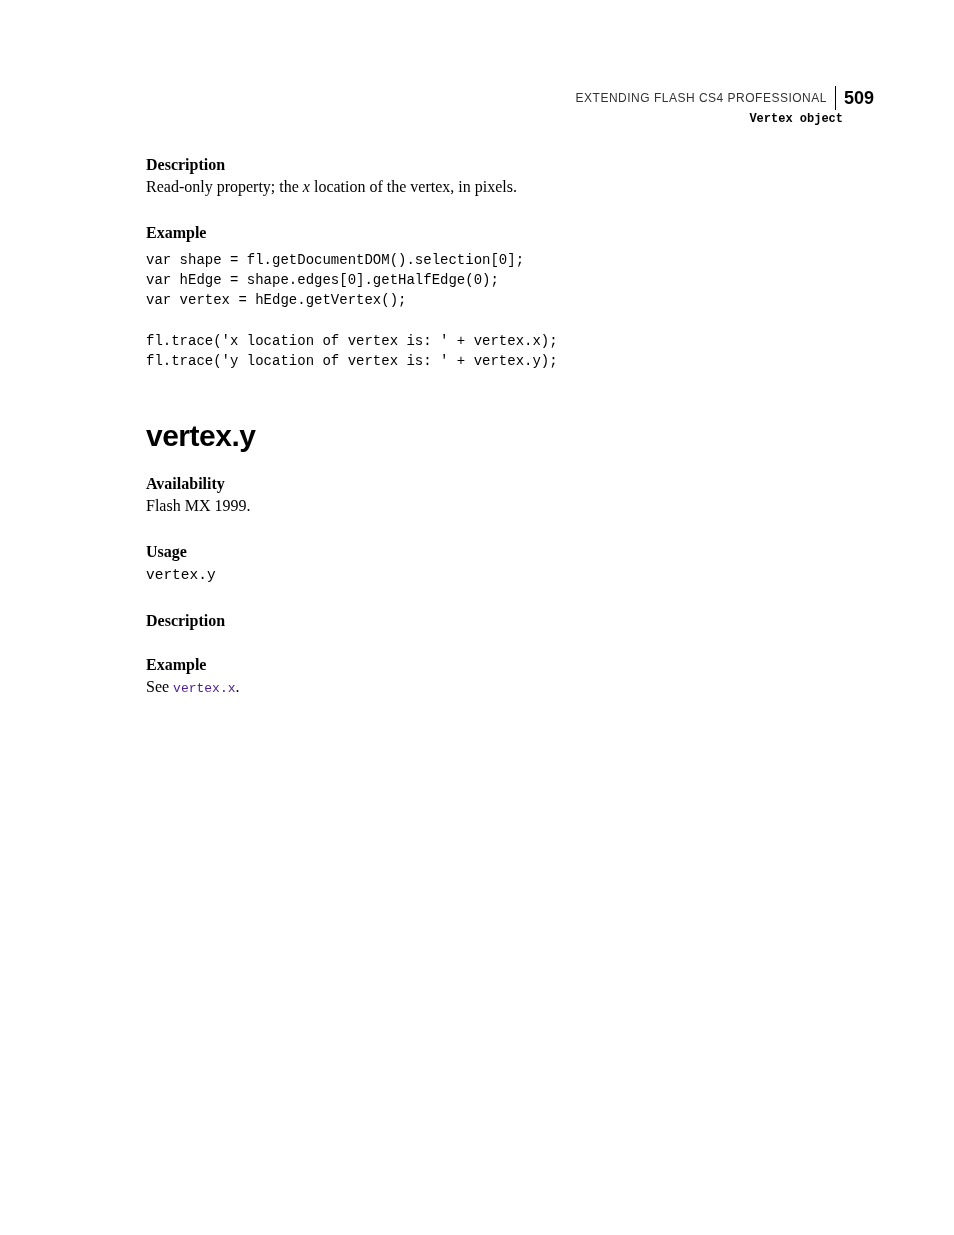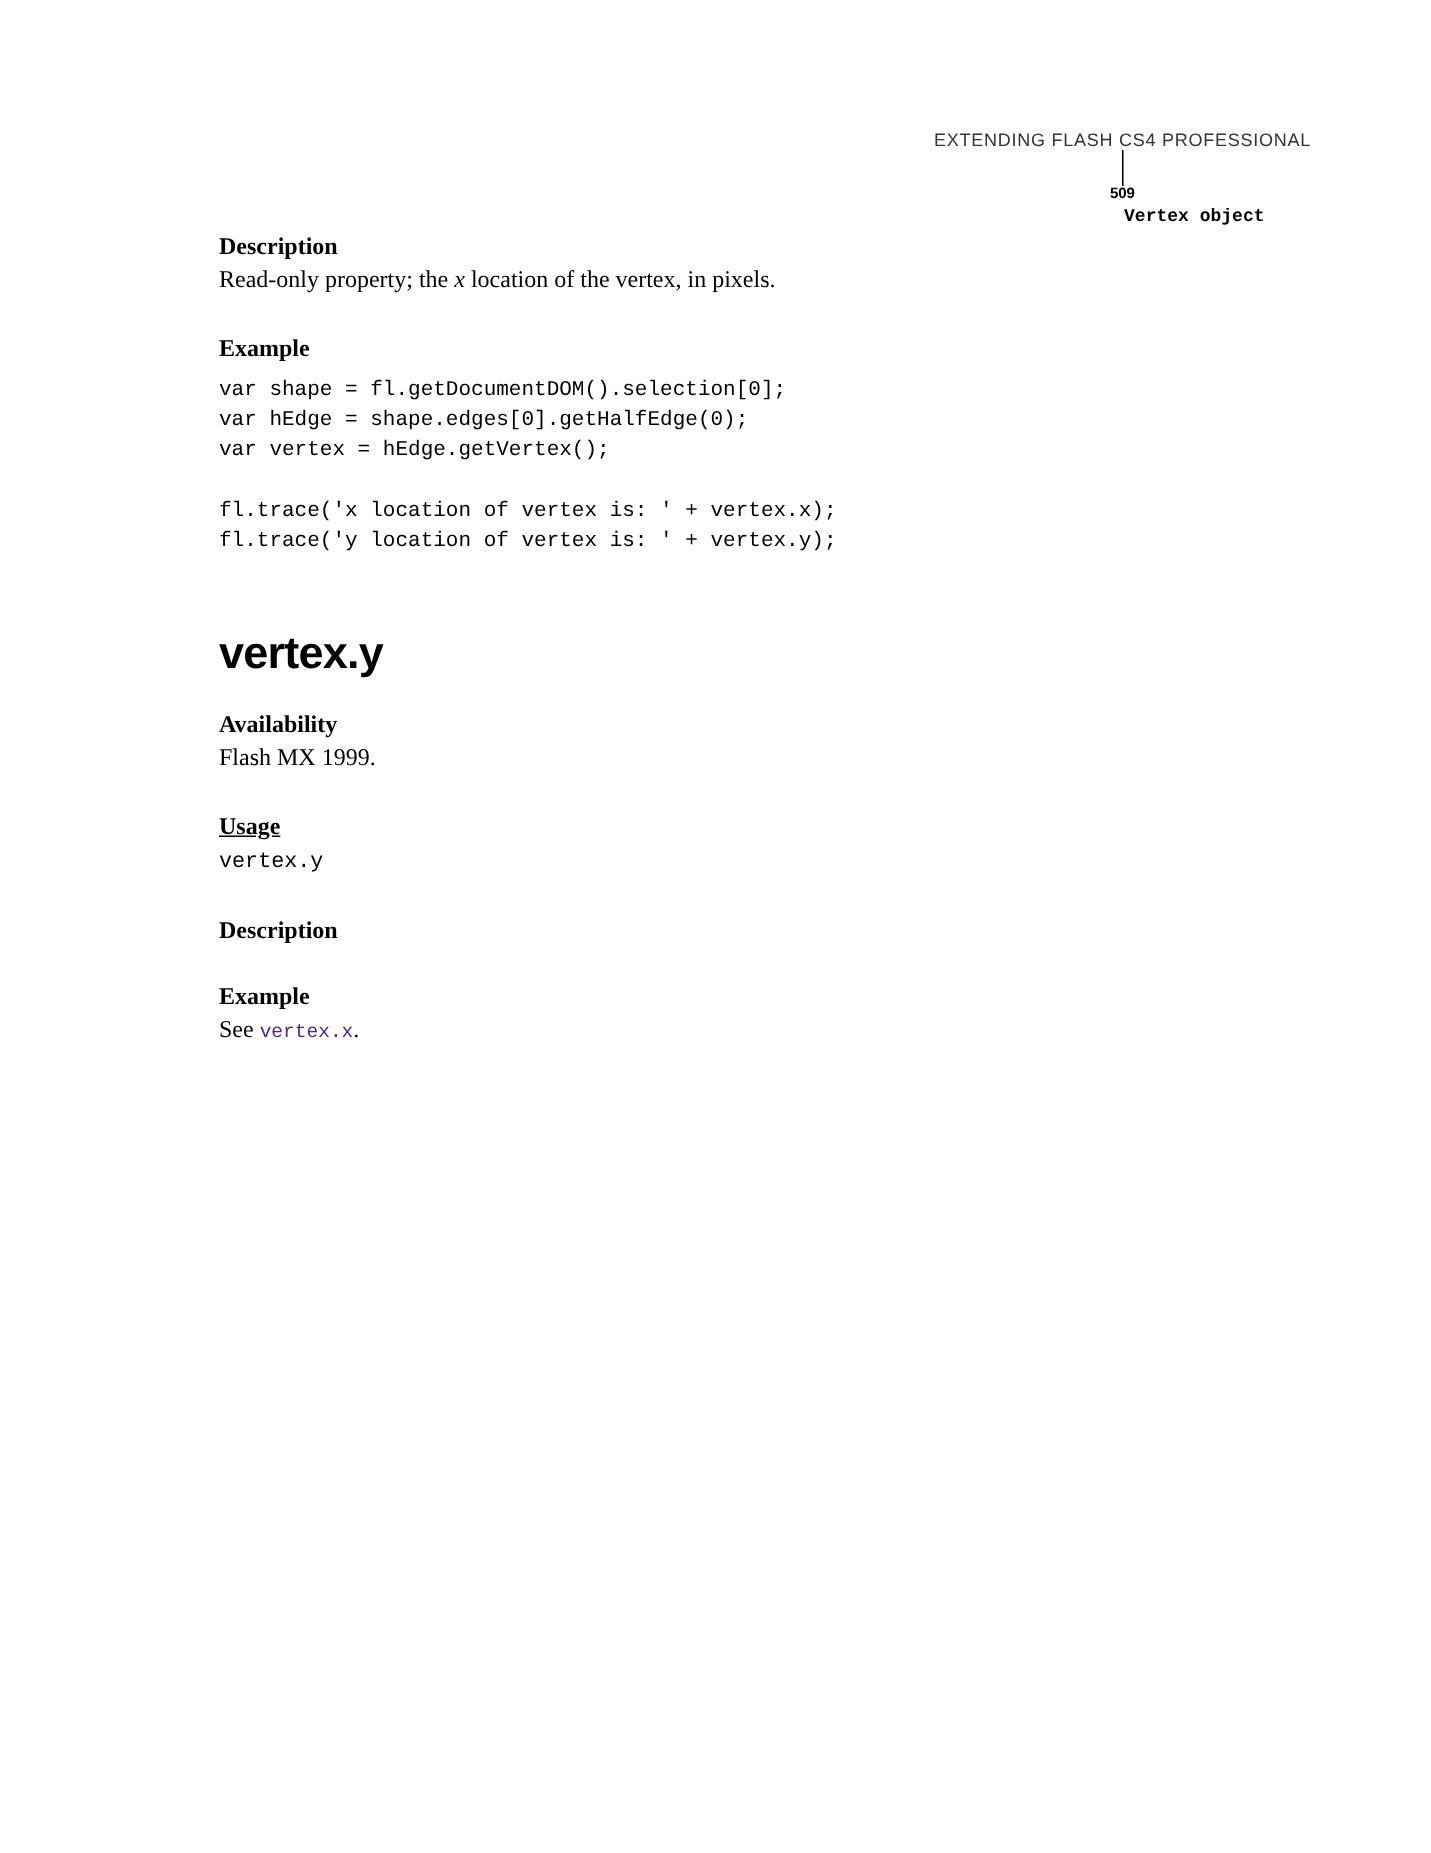--- a/index.html
+++ b/index.html
@@ -23,39 +23,38 @@
   .running-head {
     position: absolute;
     top: 86px;
     right: 80px;
     text-align: right;
   }
   .running-head .line1 {
     display: flex;
     align-items: center;
     justify-content: flex-end;
-    flex-direction: column;
   }
   .running-head .book {
     font-family: "Myriad Pro", "Helvetica Neue", Arial, sans-serif;
     font-size: 12px;
     letter-spacing: 0.5px;
     color: #333;
   }
   .running-head .sep {
     display: inline-block;
     width: 1px;
     height: 24px;
     background: #000;
     margin: 0 8px;
     vertical-align: middle;
   }
   .running-head .pagenum {
     font-family: "Myriad Pro", "Helvetica Neue", Arial, sans-serif;
-    font-size: 10px;
+    font-size: 18px;
     font-weight: 700;
     color: #000;
   }
   .running-head .chapter {
     font-family: Liberation Mono, monospace;
     font-size: 12px;
     font-weight: 700;
     color: #000;
     margin-top: 2px;
     margin-right: 31px;
@@ -128,21 +127,21 @@
 var vertex = hEdge.getVertex();
 
 fl.trace('x location of vertex is: ' + vertex.x);
 fl.trace('y location of vertex is: ' + vertex.y);</pre>
 
     <h2 class="api">vertex.y</h2>
 
     <div class="sect-label">Availability</div>
     <div class="body-text">Flash MX 1999.</div>
 
-    <div class="sect-label" style="margin-top:26px;text-decoration:underline;">Usage</div>
+    <div class="sect-label" style="margin-top:26px;">Usage</div>
     <div class="body-text"><span class="mono-inline">vertex.y</span></div>
 
     <div class="sect-label" style="margin-top:26px;">Description</div>
 
     <div class="sect-label" style="margin-top:26px;">Example</div>
     <div class="body-text">
       <span>See </span><a class="xref" href="#">vertex.x</a><span>.</span>
     </div>
 
   </div>

